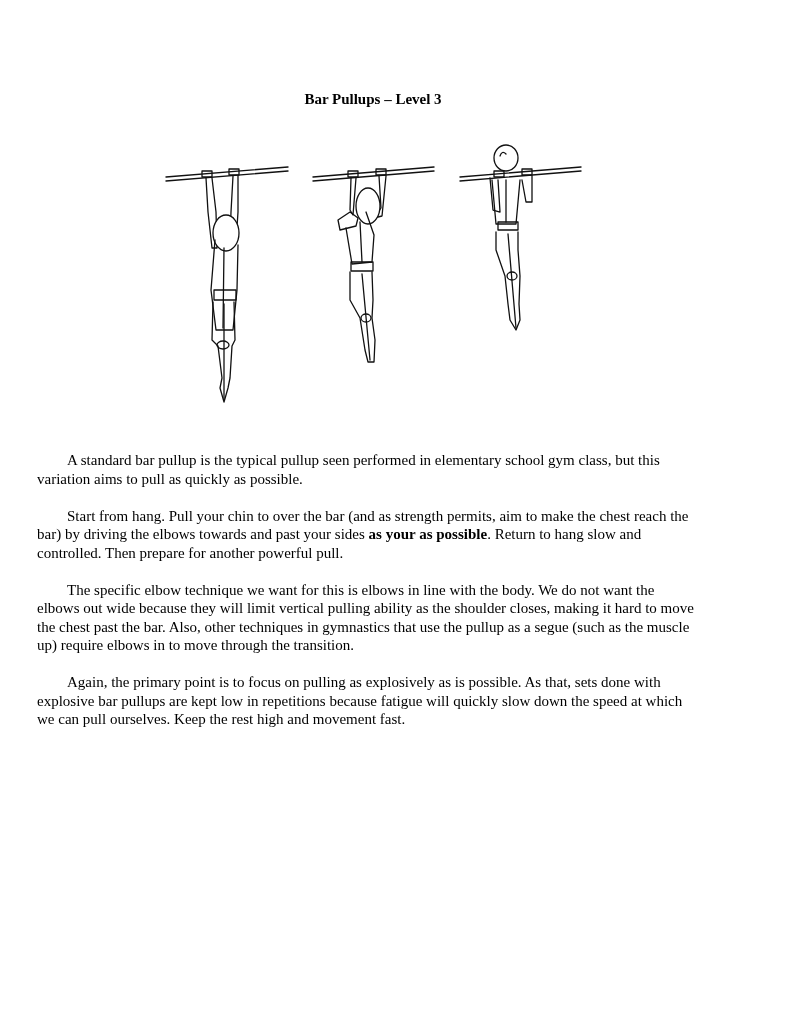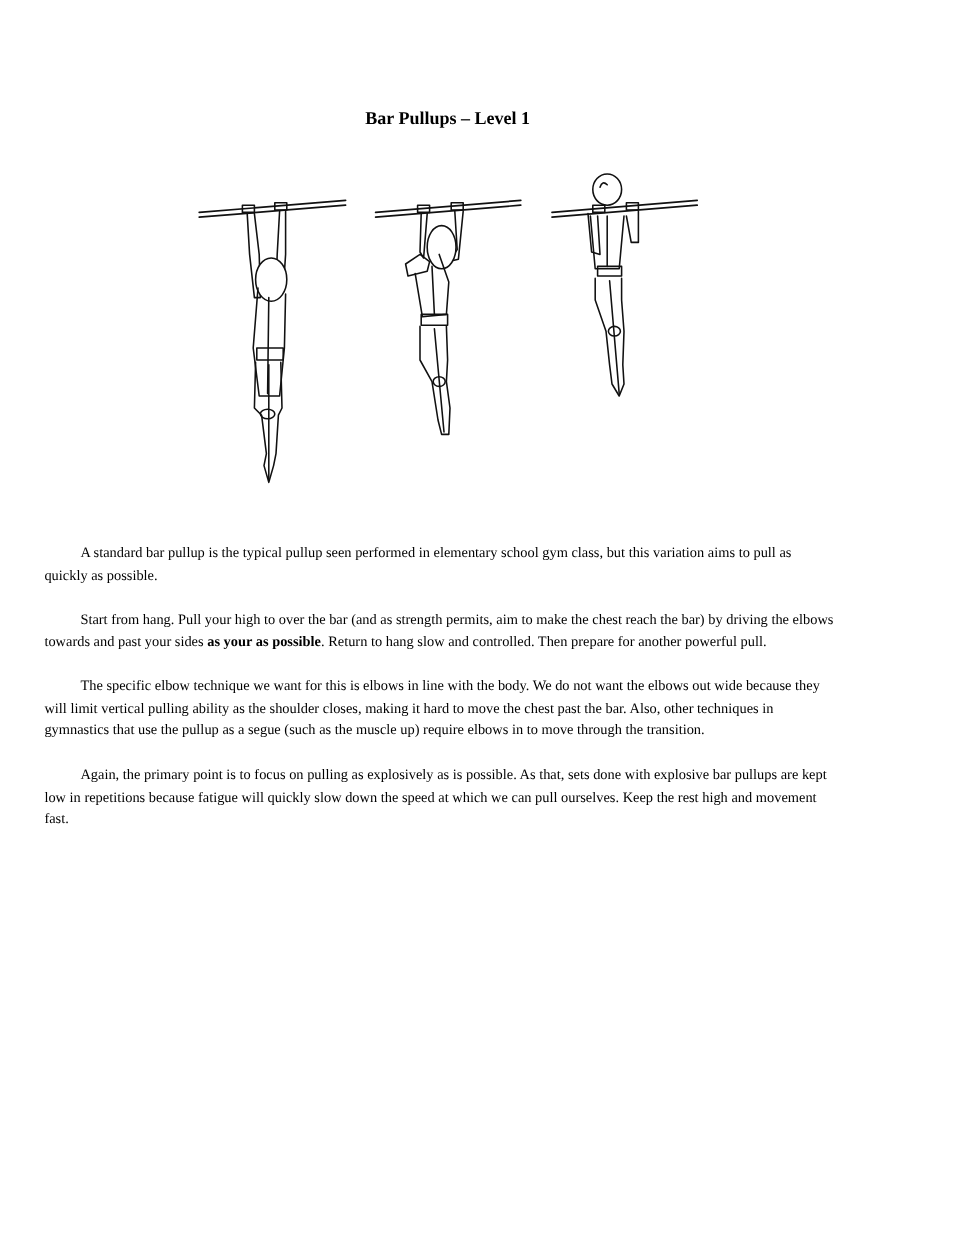--- a/index.html
+++ b/index.html
@@ -2,30 +2,30 @@
 <html><head>
 <meta charset="utf-8">
 <style>
   html, body { margin: 0; padding: 0; background: #ffffff; }
   body { width: 800px; height: 1035px; position: relative; overflow: hidden;
          font-family: "Liberation Serif", "DejaVu Serif", serif; color: #000; }
   .title { position: absolute; top: 89px; left: 0; width: 746px; text-align: center;
            font-weight: bold; font-size: 15px; line-height: 20px; }
   .figure { position: absolute; left: 160px; top: 140px; width: 440px; height: 280px; }
   .body-text { position: absolute; left: 37px; top: 451px; width: 660px;
-               font-size: 12px; line-height: 18.5px; }
+               font-size: 15px; line-height: 18.5px; }
   .para { margin: 0 0 18.5px 0; text-indent: 30px; }
   svg path, svg line, svg ellipse, svg rect { fill: none; stroke: #111; stroke-width: 1.3; stroke-linecap: round; stroke-linejoin: round; }
   svg .bar { stroke-width: 1.4; }
   svg .fill-white { fill: #fff; }
 </style>
 </head>
 <body>
 
-<div class="title">Bar Pullups – Level 1</div>
+<div class="title">Bar Pullups – Level 3</div>
 
 <div class="figure">
   <svg width="440" height="280" viewBox="0 0 440 280">
 
     <g>
       <line class="bar" x1="6" y1="37" x2="128" y2="27"></line>
       <line class="bar" x1="6" y1="41" x2="128" y2="31"></line>
       <rect x="42" y="31" width="10" height="6"></rect>
       <rect x="69" y="29" width="10" height="6"></rect>
       <path d="M46 38 L48 72 L52 108 L57 108 L56 72 L52 38"></path>
@@ -70,16 +70,16 @@
       <rect x="338" y="82" width="20" height="8"></rect>
       <path d="M336 92 L336 110 L345 136 L348 164 L350 180 L356 190 L360 180 L359 164 L360 136 L358 110 L358 92"></path>
       <line x1="348" y1="94" x2="356" y2="188"></line>
       <ellipse cx="352" cy="136" rx="5" ry="4"></ellipse>
     </g>
   </svg>
 </div>
 
 <div class="body-text">
   <p class="para"><span>A standard bar pullup is the typical pullup seen performed in elementary school gym class, but this variation aims to pull as quickly as possible.</span></p>
-  <p class="para"><span>Start from hang. Pull your high to over the bar (and as strength permits, aim to make the chest reach the bar) by driving the elbows towards and past your sides </span><b>as your as possible</b><span>. Return to hang slow and controlled. Then prepare for another powerful pull.</span></p>
+  <p class="para"><span>Start from hang. Pull your chin to over the bar (and as strength permits, aim to make the chest reach the bar) by driving the elbows towards and past your sides </span><b>as your as possible</b><span>. Return to hang slow and controlled. Then prepare for another powerful pull.</span></p>
   <p class="para"><span>The specific elbow technique we want for this is elbows in line with the body. We do not want the elbows out wide because they will limit vertical pulling ability as the shoulder closes, making it hard to move the chest past the bar. Also, other techniques in gymnastics that use the pullup as a segue (such as the muscle up) require elbows in to move through the transition.</span></p>
   <p class="para"><span>Again, the primary point is to focus on pulling as explosively as is possible. As that, sets done with explosive bar pullups are kept low in repetitions because fatigue will quickly slow down the speed at which we can pull ourselves. Keep the rest high and movement fast.</span></p>
 </div>
 
 </body></html>

